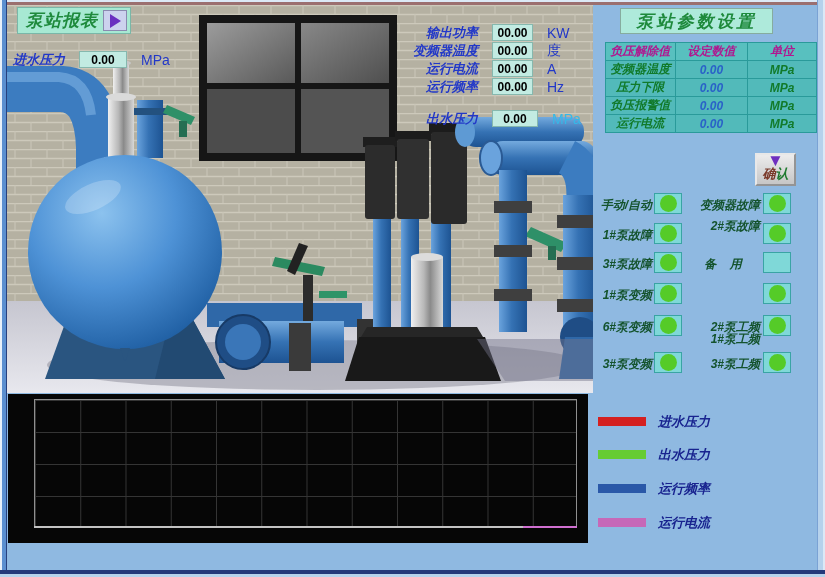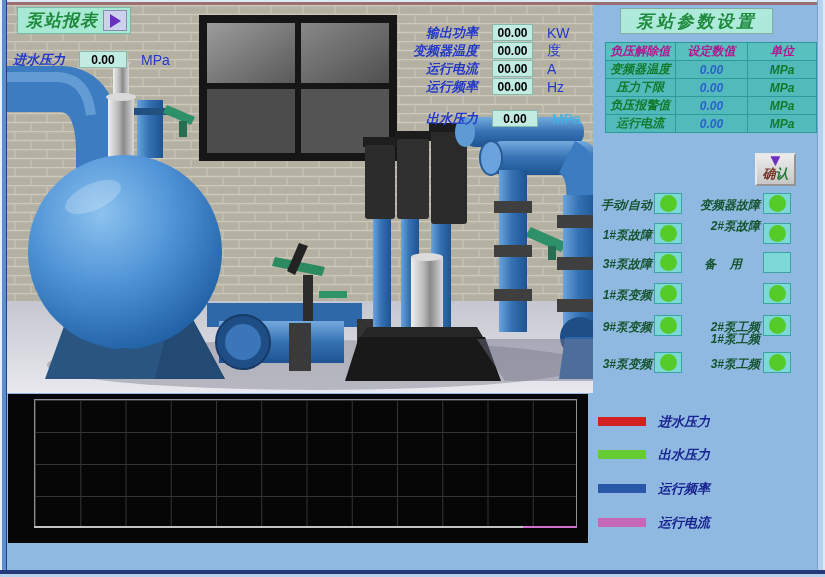--- a/index.html
+++ b/index.html
@@ -305,21 +305,21 @@
 
   <div class="ind-label" style="left:588px;top:287px;width:64px;">1#泵变频</div>
   <div class="ind-box" style="left:654px;top:283px;">
       <span class="lamp on"></span>
     </div>
   <div class="ind-label" style="left:686px;top:287px;width:74px;margin-top:44px;">1#泵工频</div>
   <div class="ind-box" style="left:763px;top:283px;">
       <span class="lamp on"></span>
     </div>
 
-  <div class="ind-label" style="left:588px;top:319px;width:64px;">9#泵变频</div>
+  <div class="ind-label" style="left:588px;top:319px;width:64px;">6#泵变频</div>
   <div class="ind-box" style="left:654px;top:315px;">
       <span class="lamp on"></span>
     </div>
   <div class="ind-label" style="left:686px;top:319px;width:74px;">2#泵工频</div>
   <div class="ind-box" style="left:763px;top:315px;">
       <span class="lamp on"></span>
     </div>
 
   <div class="ind-label" style="left:588px;top:356px;width:64px;">3#泵变频</div>
   <div class="ind-box" style="left:654px;top:352px;">

